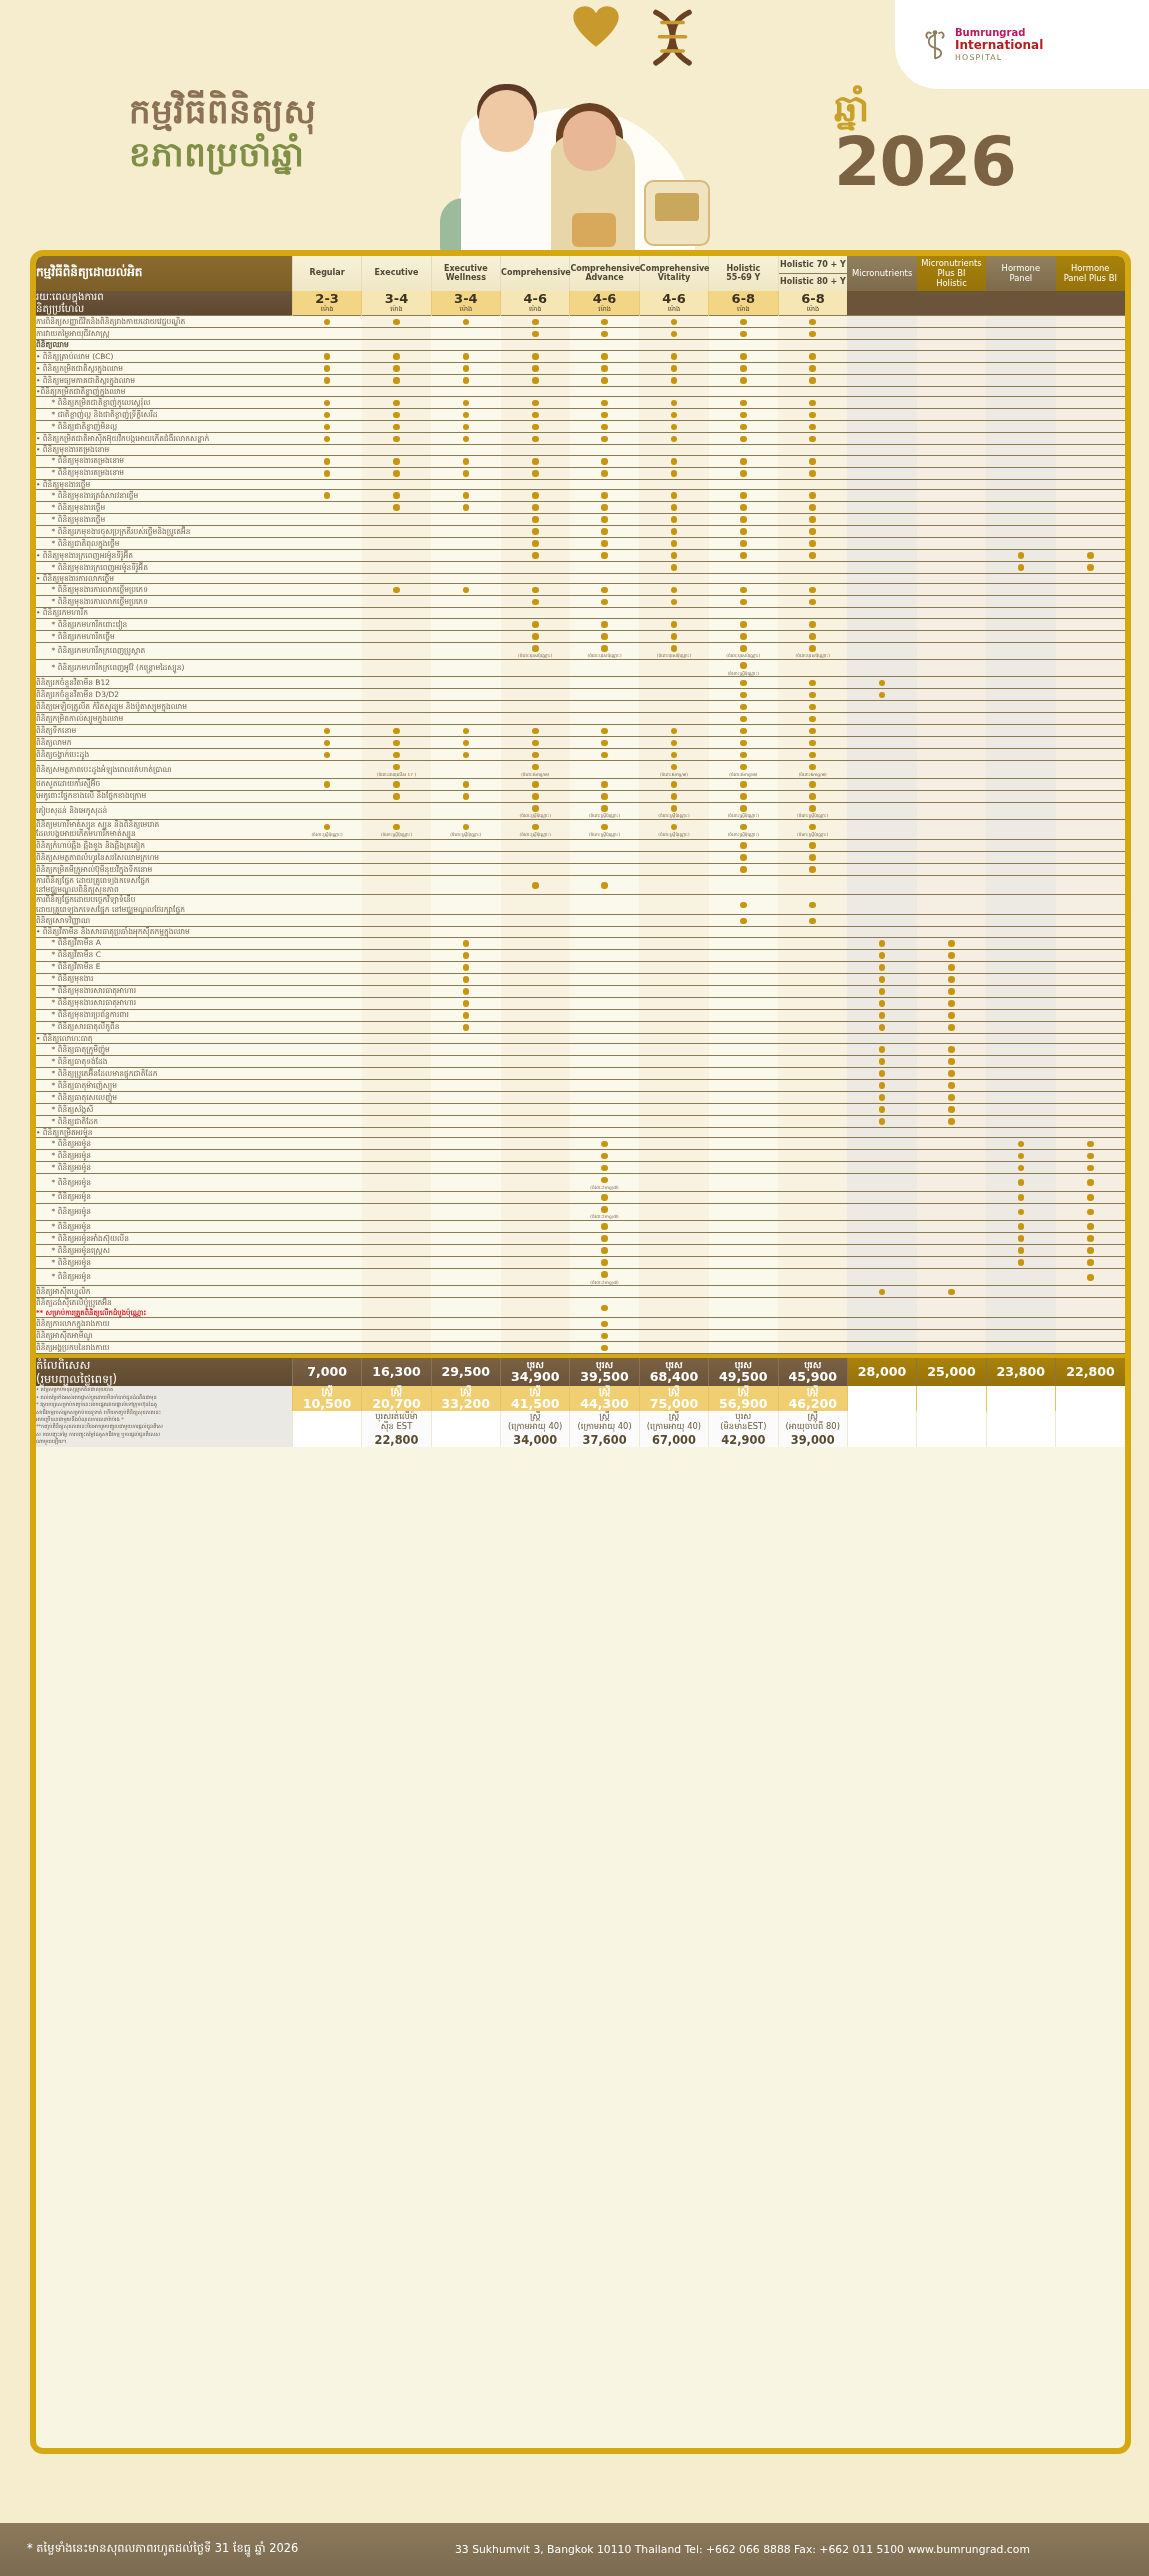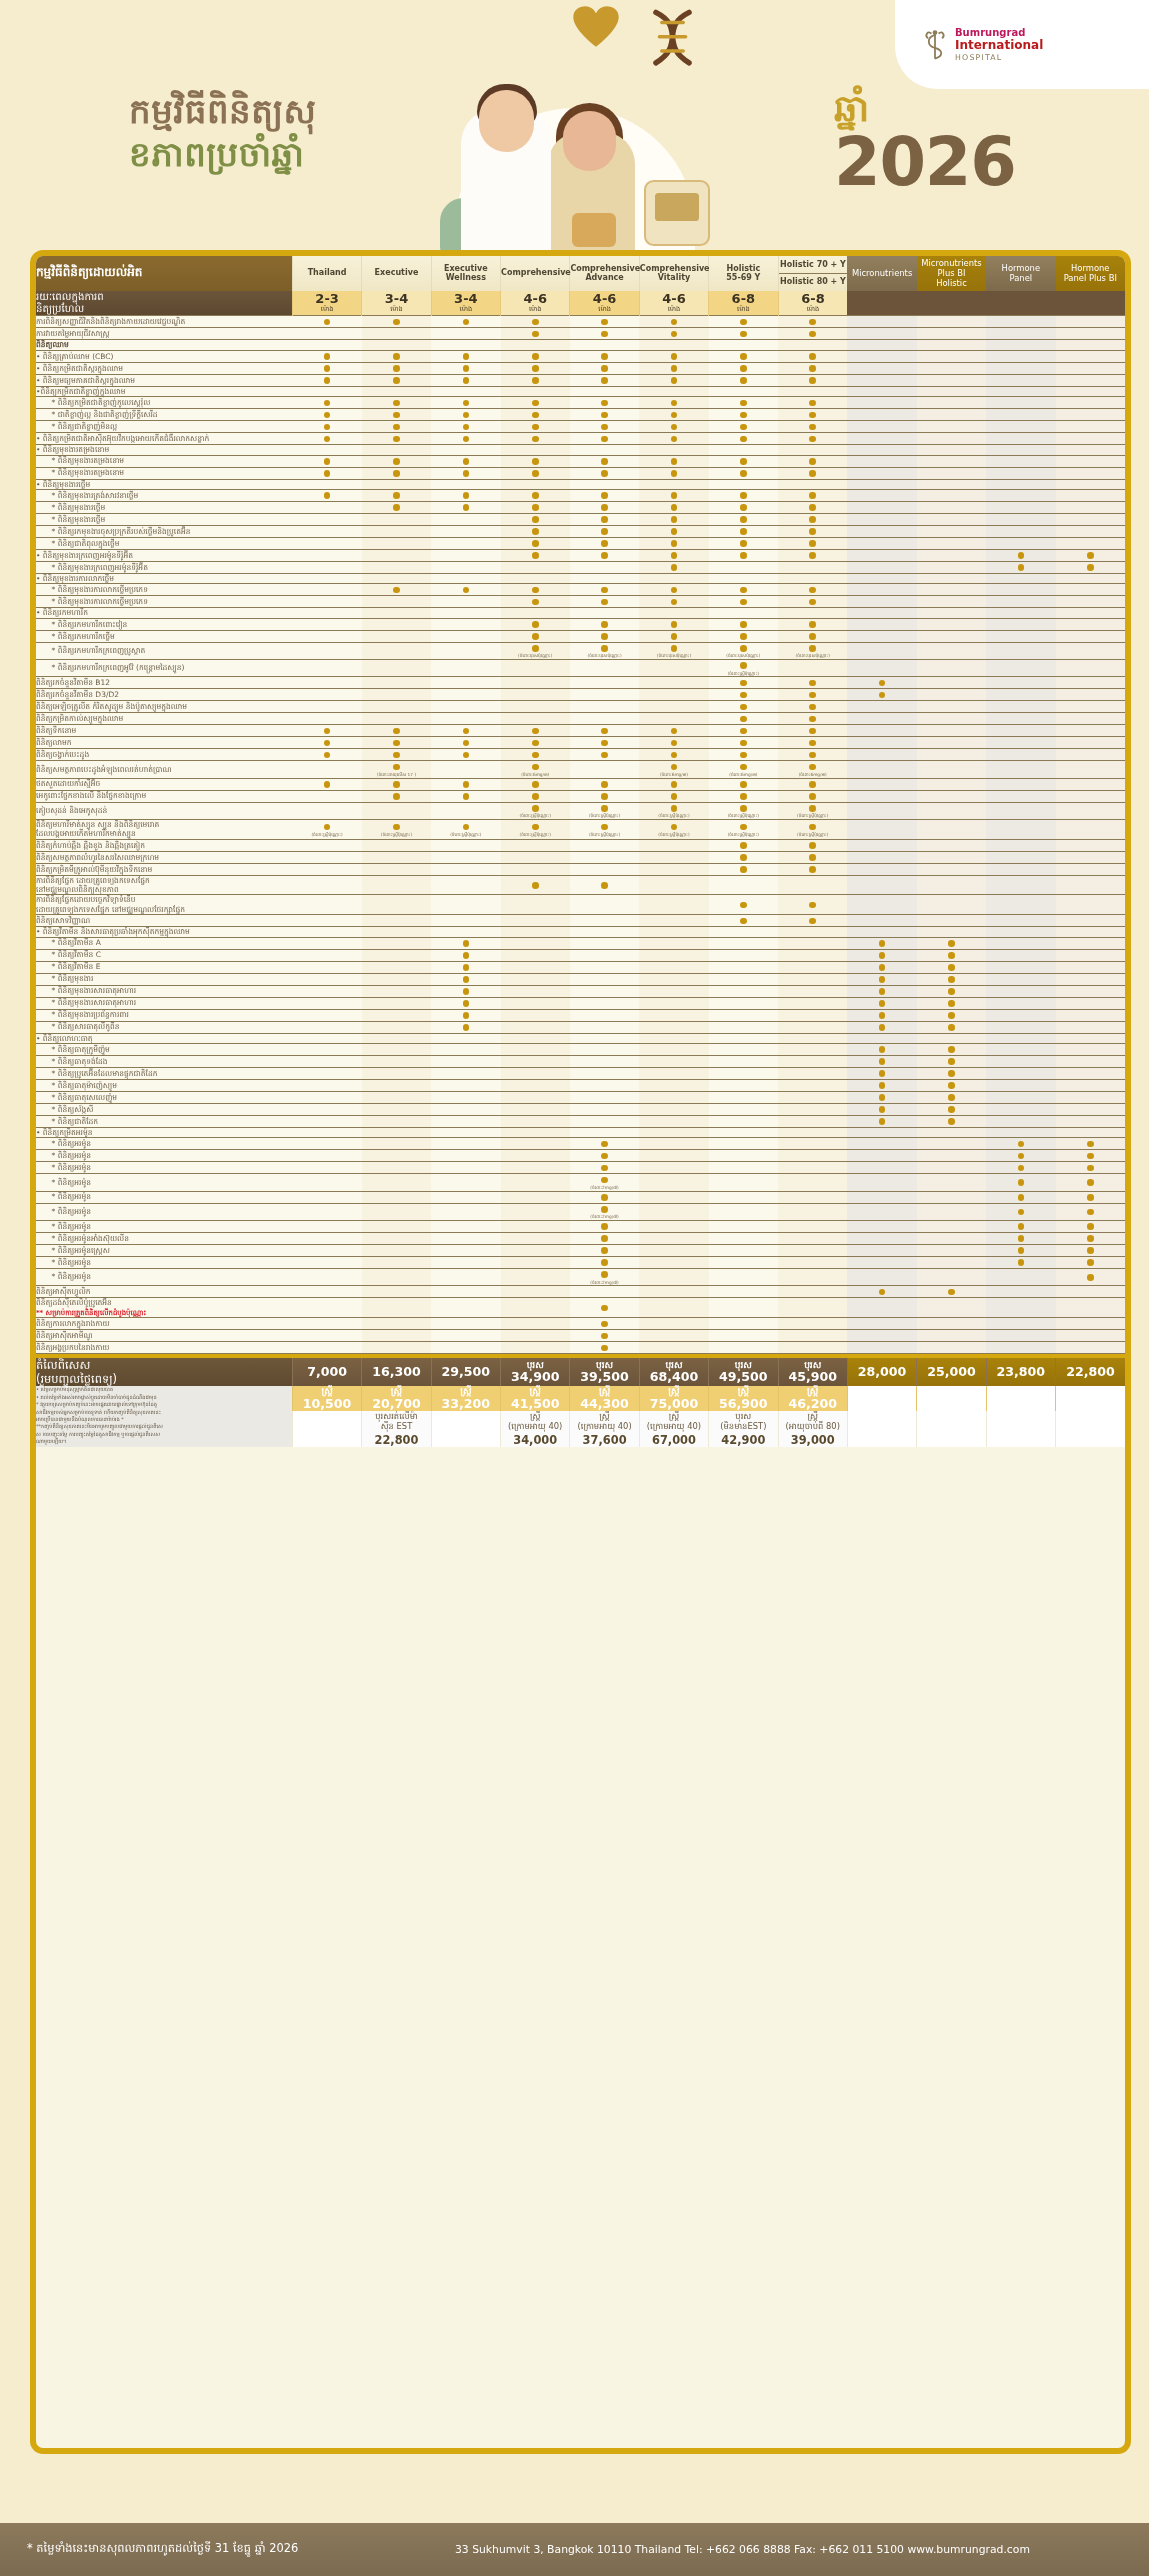--- a/index.html
+++ b/index.html
@@ -194,21 +194,21 @@
         <col style="width: 69px;">
         <col style="width: 69px;">
         <col style="width: 69px;">
         <col style="width: 69px;">
         <col style="width: 69px;">
         <col style="width: 69px;">
       </colgroup>
     <thead>
       <tr id="hdr-row">
           <th class="hd-name" rowspan="1">កម្មវិធីពិនិត្យដោយល់អិត</th>
-          <th class="hd-col">Thailand</th>
+          <th class="hd-col">Regular</th>
           <th class="hd-col">Executive</th>
           <th class="hd-col">Executive<br>Wellness</th>
           <th class="hd-col">Comprehensive</th>
           <th class="hd-col">Comprehensive<br>Advance</th>
           <th class="hd-col">Comprehensive<br>Vitality</th>
           <th class="hd-col">Holistic<br>55-69 Y</th>
           <th class="hd-col hd-split">
             <div>Holistic 70 + Y</div>
             <div>Holistic 80 + Y</div>
           </th>

